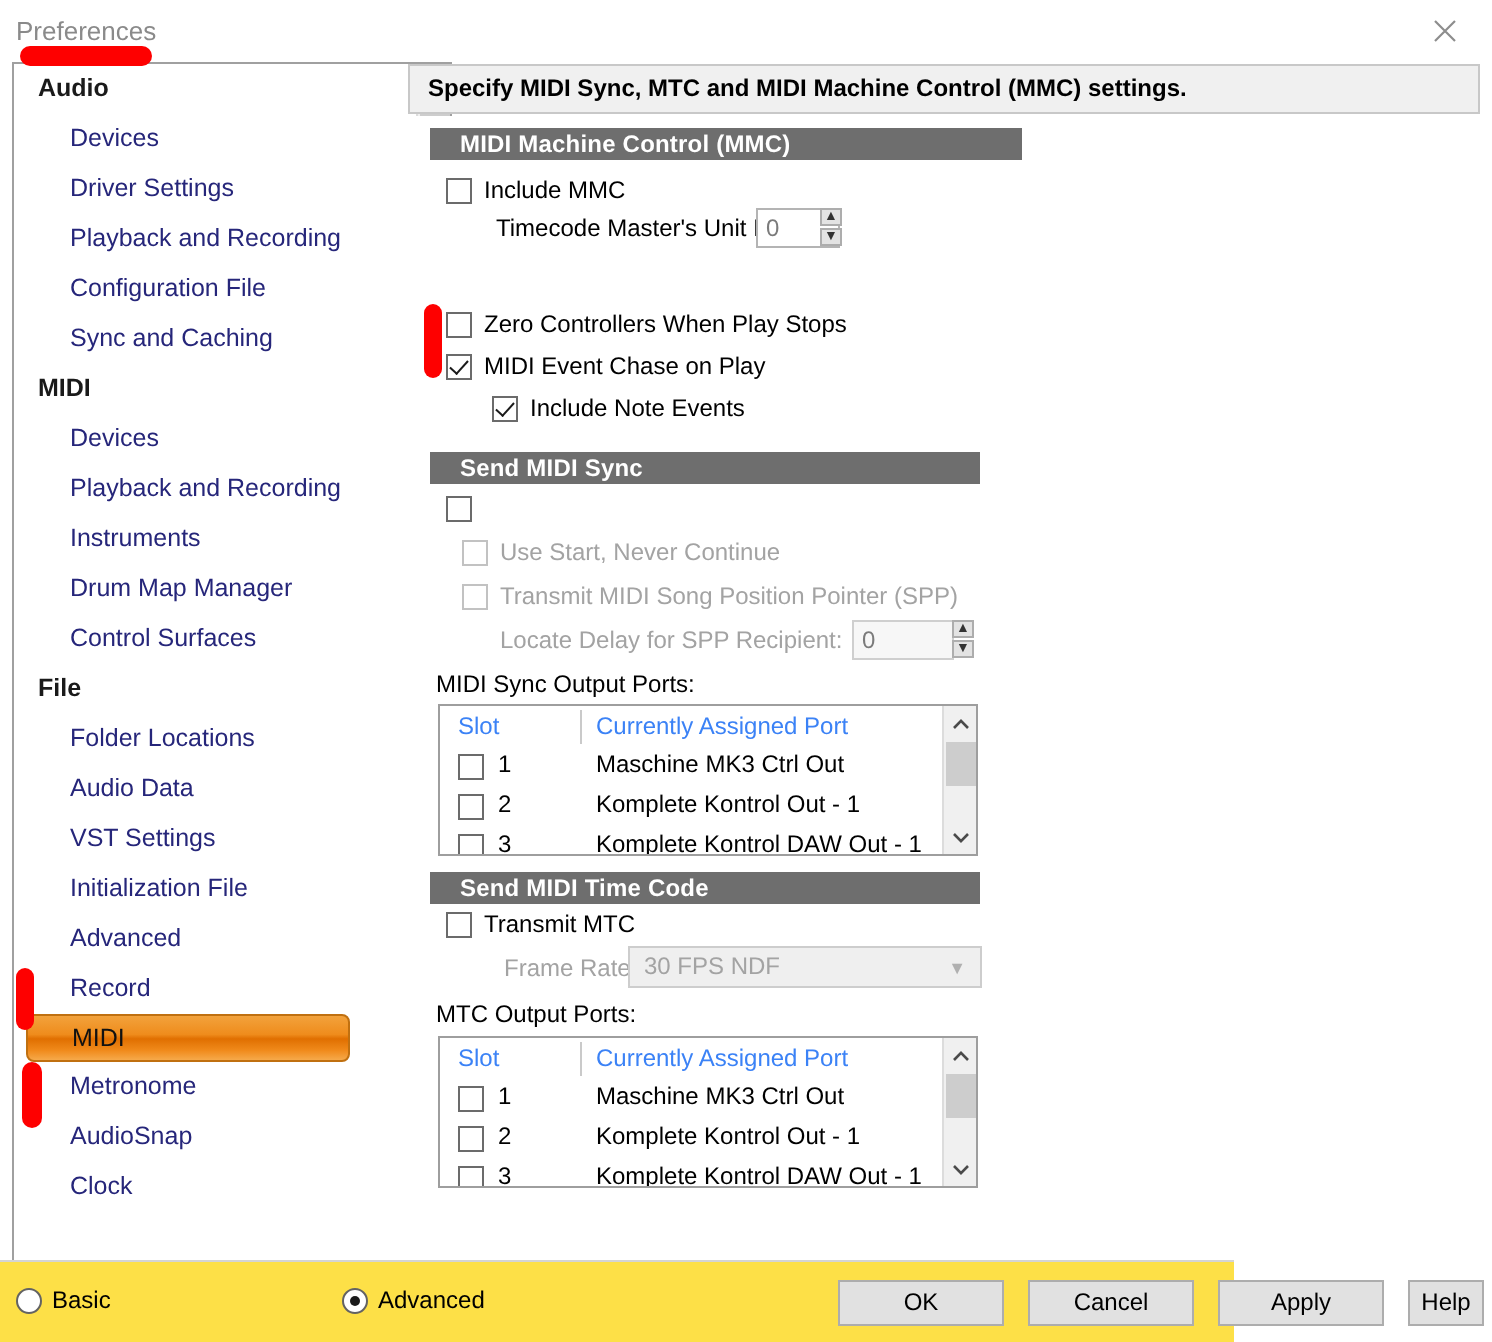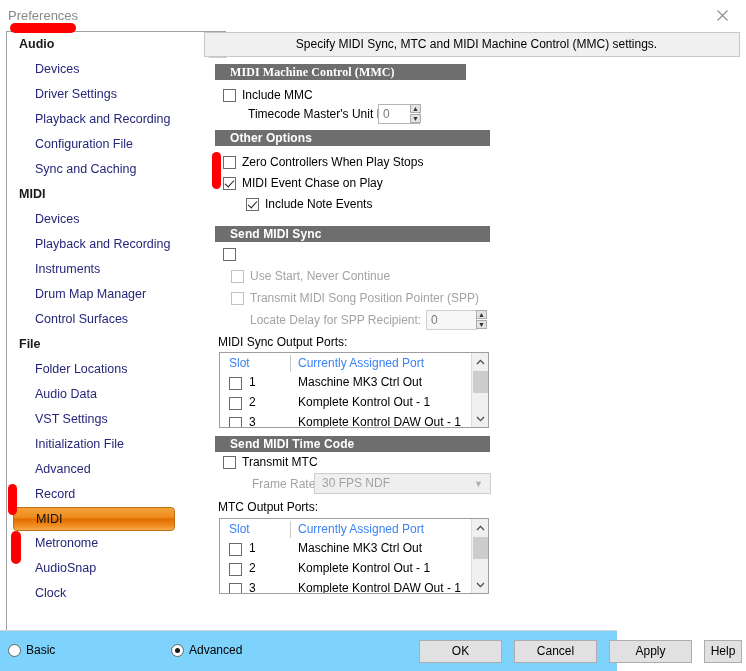--- a/index.html
+++ b/index.html
@@ -137,26 +137,25 @@
   }
 
   
   #main-desc {
     position: absolute;
     left: 204px; top: 32px;
     width: 536px; height: 25px;
     background: #f0f0f0;
     border: 1px solid #c8c8c8;
     box-sizing: border-box;
-    font-weight: normal;
+    font-weight: bold;
     font-size: 12px;
     line-height: 23px;
     padding-left: 9px;
     color: #000;
-    text-align: center;
   }
   #main-body {
     position: absolute;
     left: 204px; top: 58px;
     width: 536px; height: 575px;
     background: #ffffff;
   }
 
   .sec-header {
     position: absolute;
@@ -308,21 +307,21 @@
   .pt-scroll .pts-down {
     position: absolute;
     left: 0; bottom: 0;
   }
 
   
   #footer {
     position: absolute;
     left: 0; bottom: 0;
     width: 617px; height: 40px;
-    background: #7dd3fc;
+    background: #fde047;
     border-top: 1px solid #d4d4d4;
   }
   .radio-wrap {
     position: absolute;
     top: 12px;
     font-size: 12px;
     display: flex; align-items: center;
   }
   .radio {
     width: 13px; height: 13px;
@@ -405,33 +404,32 @@
         <path d="M1 1 L4.5 4.6 L8 1" stroke="#4a4a4a" stroke-width="1.3" fill="none"></path>
       </svg>
     </div>
   </div>
 </div>
 
 <div id="main-desc">Specify MIDI Sync, MTC and MIDI Machine Control (MMC) settings.</div>
 
 <div id="main-body">
 
-  <div class="sec-header" style="left:11px; top:6px; width:251px;font-family:Liberation Serif, serif;">MIDI Machine Control (MMC)</div>
+  <div class="sec-header" style="left:11px; top:6px; width:296px;">MIDI Machine Control (MMC)</div>
 
   <div class="cb" style="left:19px; top:31px;"></div>
   <div class="row-label" style="left:38px; top:30px;">Include MMC</div>
 
   <div class="row-label" style="left:44px; top:49px;">Timecode Master's Unit ID:</div>
   <div class="spin-field" style="left:174px; top:46px; width:42px;">0</div>
   <div class="spin-btns" style="left:206px; top:46px;">
     <div>▲</div>
     <div>▼</div>
   </div>
 
-  <div class="sec-header" style="left:11px; top:72px; width:275px;">Other Options</div>
 
   <div class="cb" style="left:19px; top:98px;"></div>
   <div class="row-label" style="left:38px; top:97px;">Zero Controllers When Play Stops</div>
 
   <div class="cb checked" style="left:19px; top:119px;"></div>
   <div class="row-label" style="left:38px; top:118px;">MIDI Event Chase on Play</div>
 
   <div class="cb checked" style="left:42px; top:140px;"></div>
   <div class="row-label" style="left:61px; top:139px;">Include Note Events</div>
 

